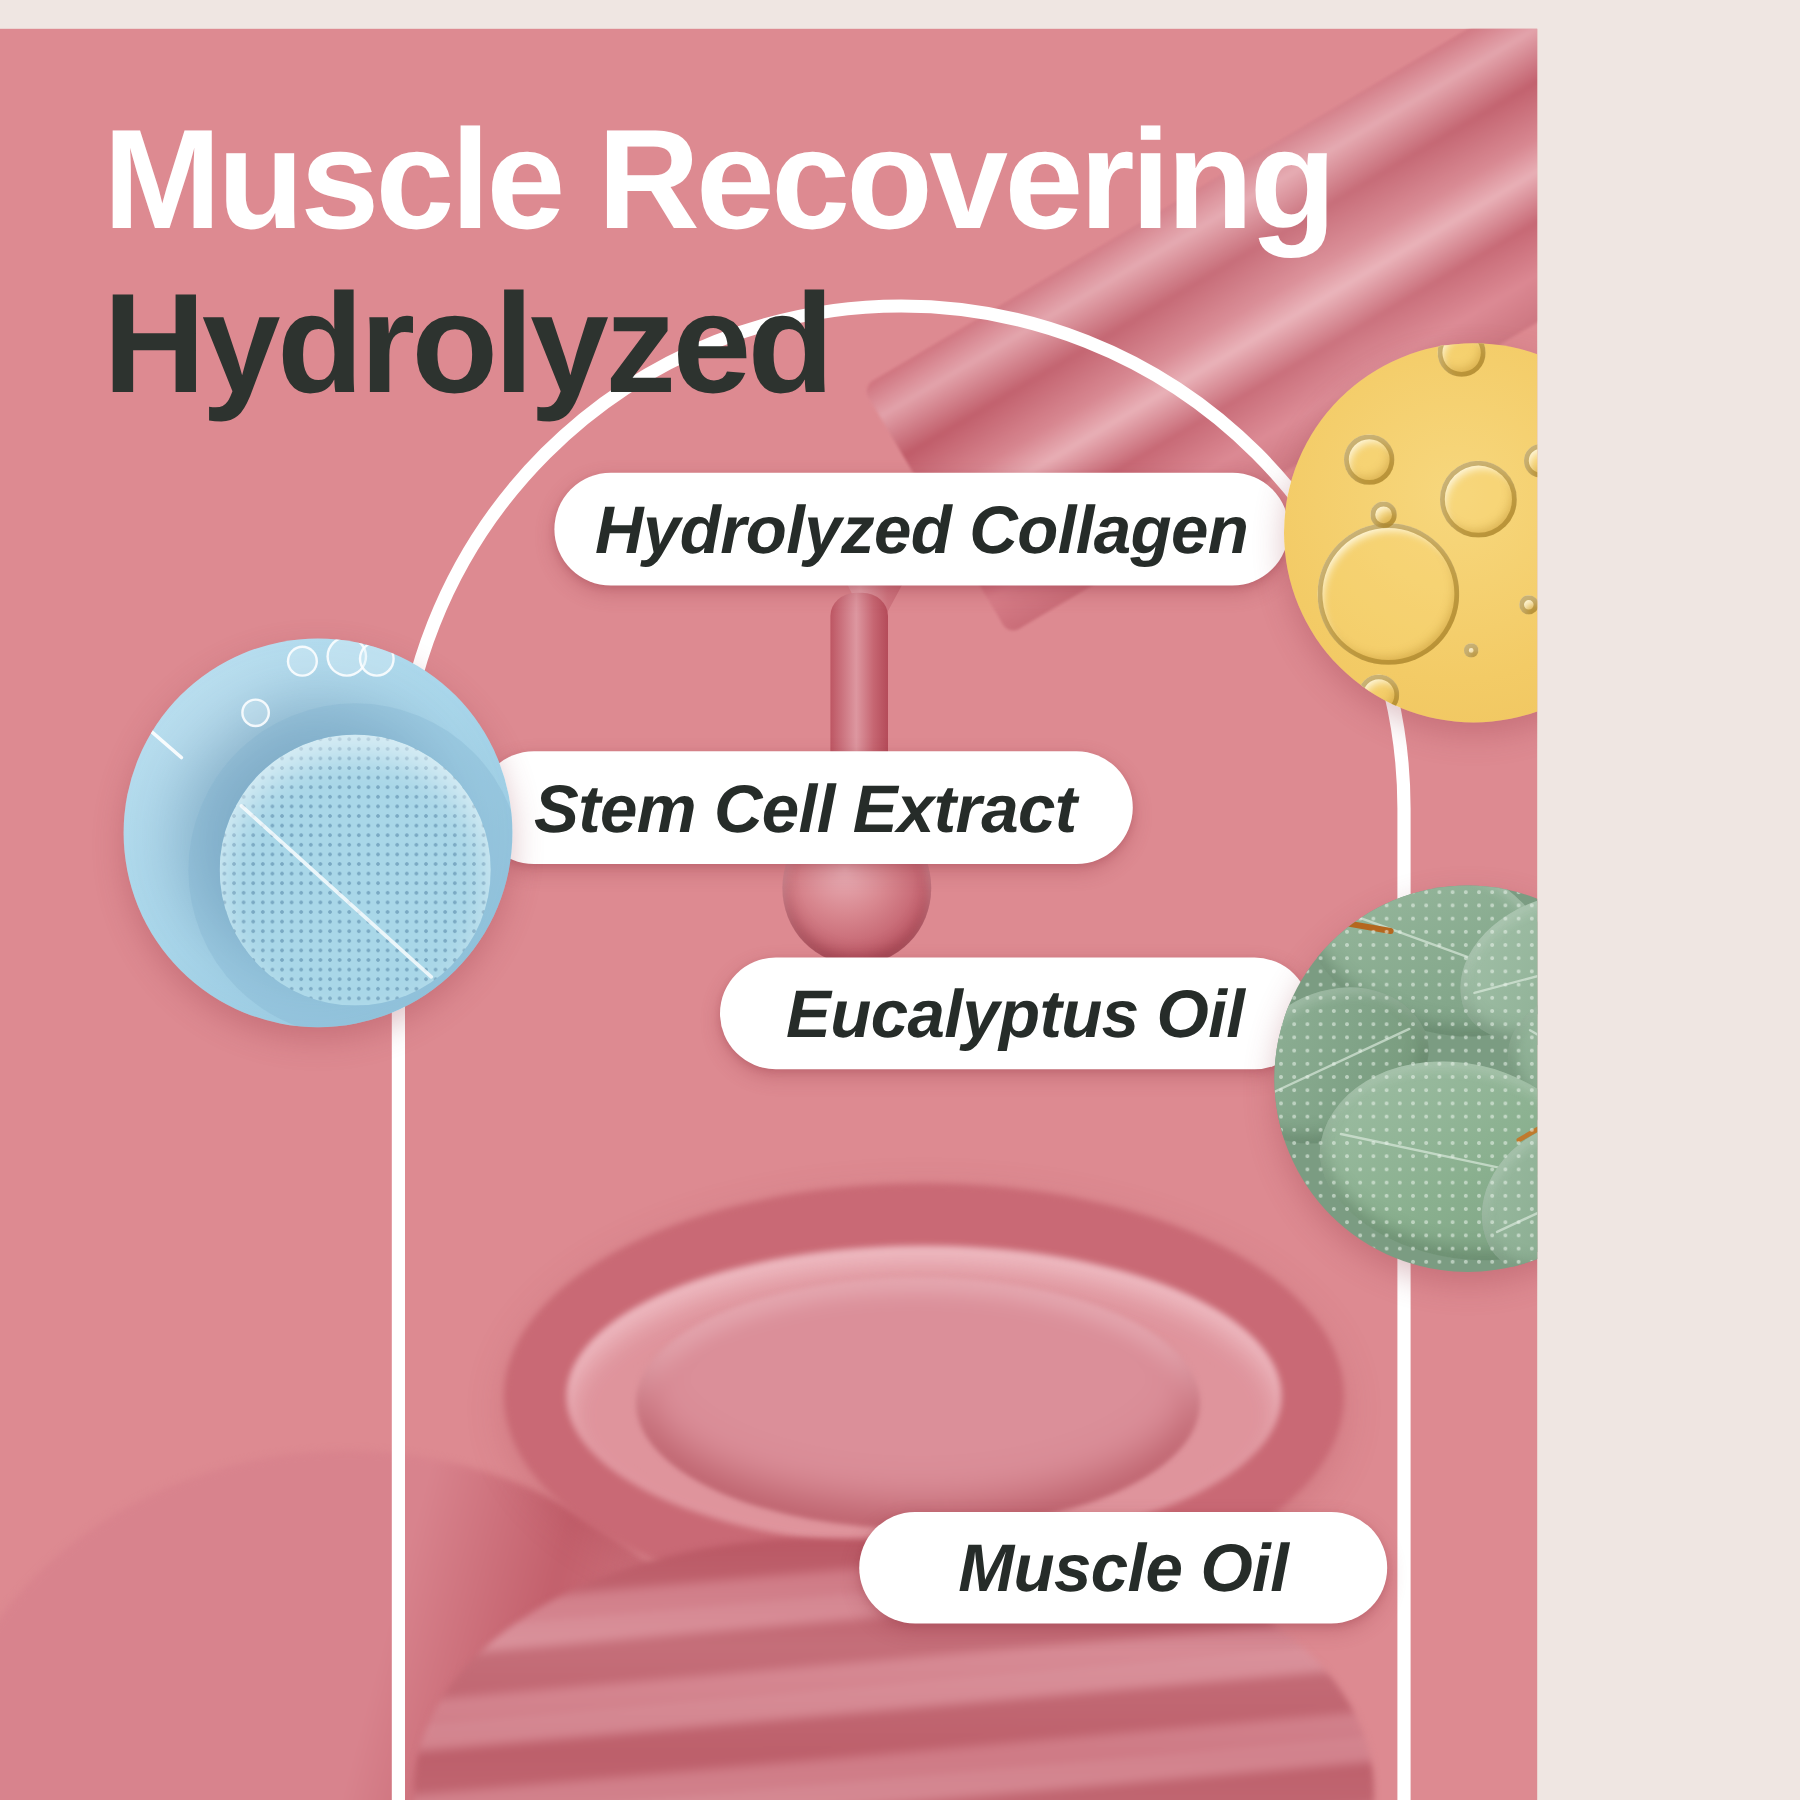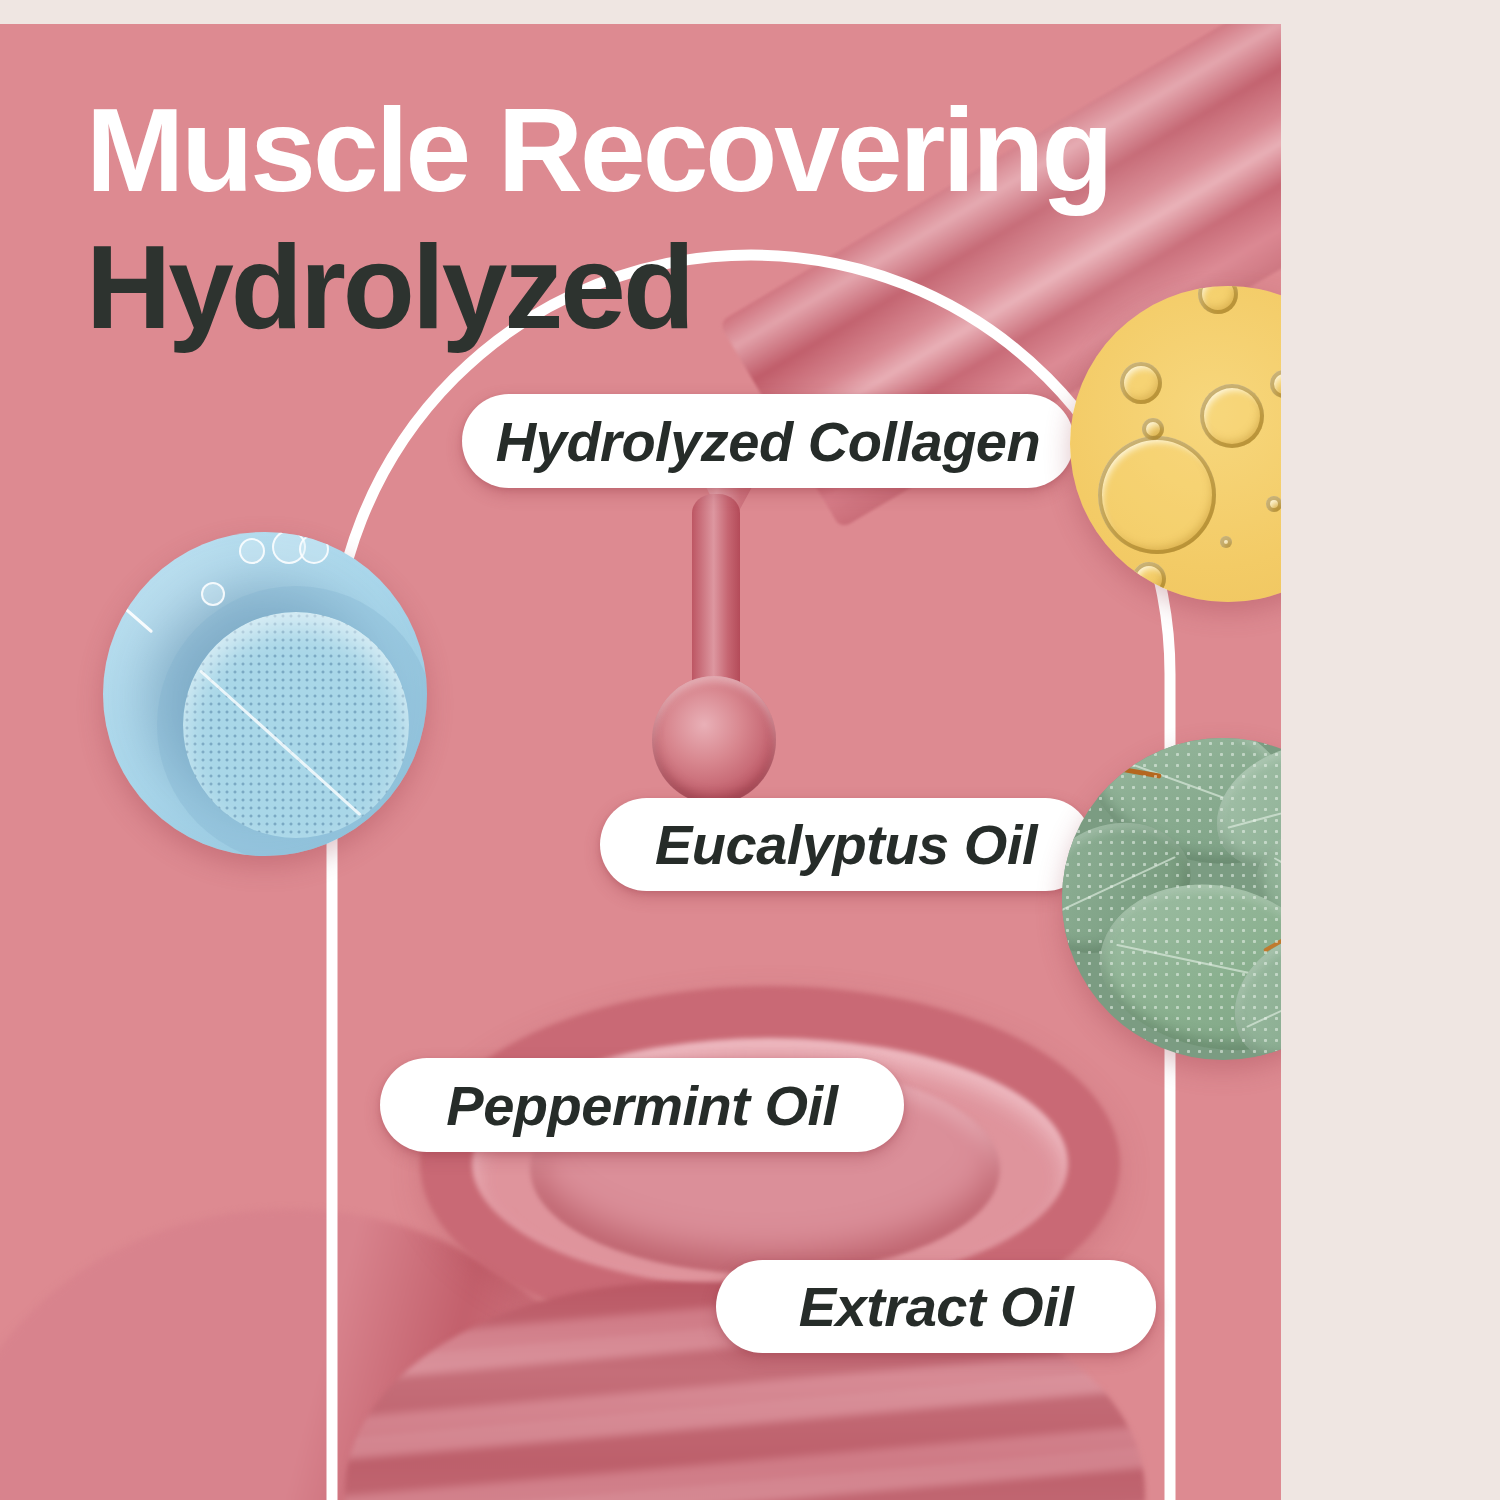--- a/index.html
+++ b/index.html
@@ -177,28 +177,28 @@
   </svg>
 
   <h1 class="title">
     <span class="t1">Muscle Recovering</span>
     <span class="t2">Hydrolyzed</span>
   </h1>
 
   <div class="pill p1">
     <span>Hydrolyzed Collagen</span>
   </div>
+  <div class="pill p2">
+    <span>Stem Cell Extract</span>
+  </div>
   <div class="pill p3">
     <span>Eucalyptus Oil</span>
   </div>
-  <div class="pill p4">
-    <span>Peppermint Oil</span>
-  </div>
   <div class="pill p5">
-    <span>Extract Oil</span>
+    <span>Muscle Oil</span>
   </div>
 
   <div class="circle c-blue">
     <div class="tabcore"></div>
     <div class="streak s1"></div>
     <div class="streak s2"></div>
     <div class="tbub b1"></div>
     <div class="tbub b2"></div>
     <div class="tbub b3"></div>
     <div class="tbub b4"></div>

